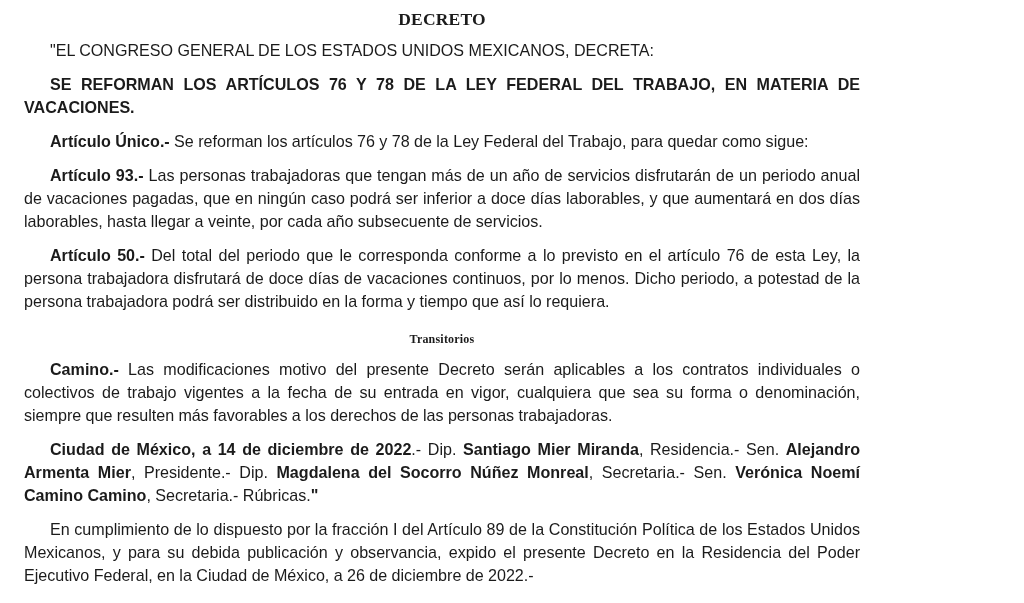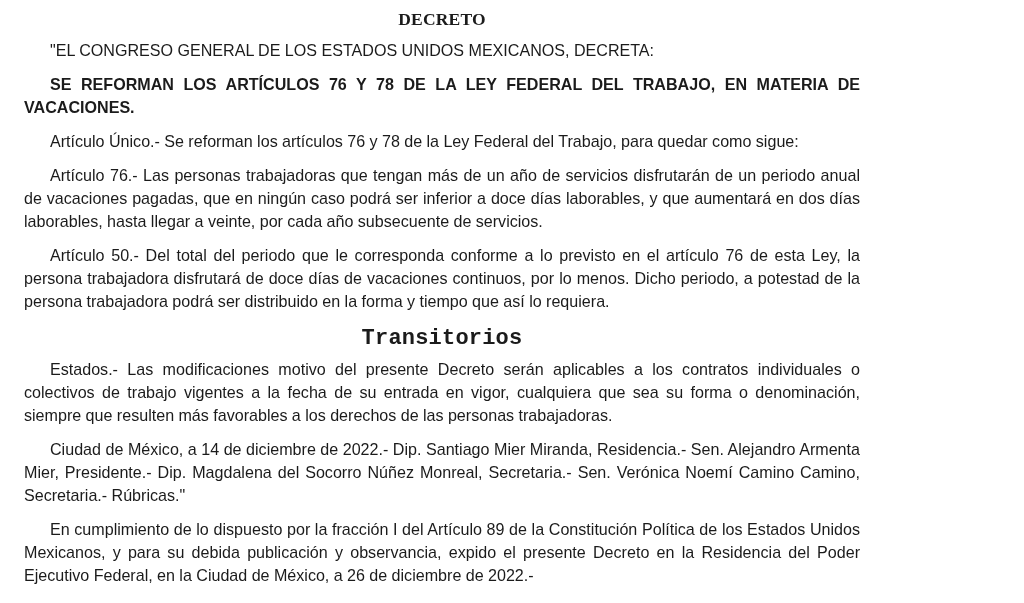--- a/index.html
+++ b/index.html
@@ -32,66 +32,65 @@
     text-align: center;
     color: #1b1b1b;
     letter-spacing: 0.2px;
   }
   .doc-title {
     font-size: 17.5px;
     line-height: 22px;
     margin: 0 0 9px 0;
   }
   .section-title {
-    font-size: 22px;
+    font-size: 12px;
     line-height: 20px;
     margin: 16px 0 9px 0;
-    font-family: Liberation Mono, monospace;
   }
 
   
   p.para {
     margin: 0 0 11px 0;
     font-size: 16.1px;
     line-height: 23px;
     text-align: justify;
     text-justify: inter-word;
     word-spacing: -0.1px;
     color: #1b1b1b;
   }
   p.para.indent {
     text-indent: 26px;
   }
   p.para.full-bold {
     font-weight: bold;
   }
   b, strong {
-    font-weight: normal;
+    font-weight: bold;
   }
 </style>
 </head>
 <body>
 
 <div class="page">
 
   <h1 class="doc-title">DECRETO</h1>
 
   <p class="para indent">"EL CONGRESO GENERAL DE LOS ESTADOS UNIDOS MEXICANOS, DECRETA:</p>
 
   <p class="para indent full-bold">SE REFORMAN LOS ARTÍCULOS 76 Y 78 DE LA LEY FEDERAL DEL TRABAJO, EN MATERIA DE VACACIONES.</p>
 
   <p class="para indent"><b>Artículo Único.-</b><span> Se reforman los artículos 76 y 78 de la Ley Federal del Trabajo, para quedar como sigue:</span></p>
 
-  <p class="para indent"><b>Artículo 76.-</b><span> Las personas trabajadoras que tengan más de un año de servicios disfrutarán de un periodo anual de vacaciones pagadas, que en ningún caso podrá ser inferior a doce días laborables, y que aumentará en dos días laborables, hasta llegar a veinte, por cada año subsecuente de servicios.</span></p>
+  <p class="para indent"><b>Artículo 93.-</b><span> Las personas trabajadoras que tengan más de un año de servicios disfrutarán de un periodo anual de vacaciones pagadas, que en ningún caso podrá ser inferior a doce días laborables, y que aumentará en dos días laborables, hasta llegar a veinte, por cada año subsecuente de servicios.</span></p>
 
 
   <p class="para indent"><b>Artículo 50.-</b><span> Del total del periodo que le corresponda conforme a lo previsto en el artículo 76 de esta Ley, la persona trabajadora disfrutará de doce días de vacaciones continuos, por lo menos. Dicho periodo, a potestad de la persona trabajadora podrá ser distribuido en la forma y tiempo que así lo requiera.</span></p>
 
   <h2 class="section-title">Transitorios</h2>
 
 
-  <p class="para indent"><b>Estados.-</b><span> Las modificaciones motivo del presente Decreto serán aplicables a los contratos individuales o colectivos de trabajo vigentes a la fecha de su entrada en vigor, cualquiera que sea su forma o denominación, siempre que resulten más favorables a los derechos de las personas trabajadoras.</span></p>
+  <p class="para indent"><b>Camino.-</b><span> Las modificaciones motivo del presente Decreto serán aplicables a los contratos individuales o colectivos de trabajo vigentes a la fecha de su entrada en vigor, cualquiera que sea su forma o denominación, siempre que resulten más favorables a los derechos de las personas trabajadoras.</span></p>
 
   <p class="para indent"><b>Ciudad de México, a 14 de diciembre de 2022</b><span>.- Dip. </span><b>Santiago Mier Miranda</b><span>, Residencia.- Sen. </span><b>Alejandro Armenta Mier</b><span>, Presidente.- Dip. </span><b>Magdalena del Socorro Núñez Monreal</b><span>, Secretaria.- Sen. </span><b>Verónica Noemí Camino Camino</b><span>, Secretaria.- Rúbricas.</span><b>"</b></p>
 
   <p class="para indent"><span>En cumplimiento de lo dispuesto por la fracción I del Artículo 89 de la Constitución Política de los Estados Unidos Mexicanos, y para su debida publicación y observancia, expido el presente Decreto en la Residencia del Poder Ejecutivo Federal, en la Ciudad de México, a 26 de diciembre de 2022.- </span></p>
 
 </div>
 
 </body></html>

